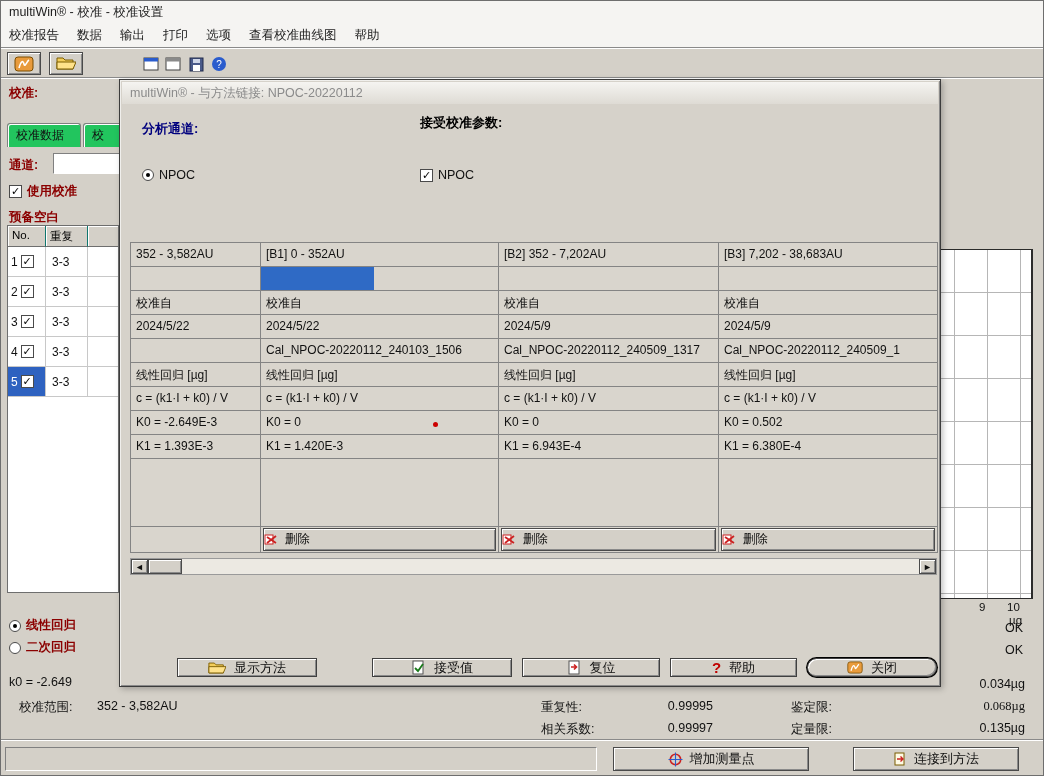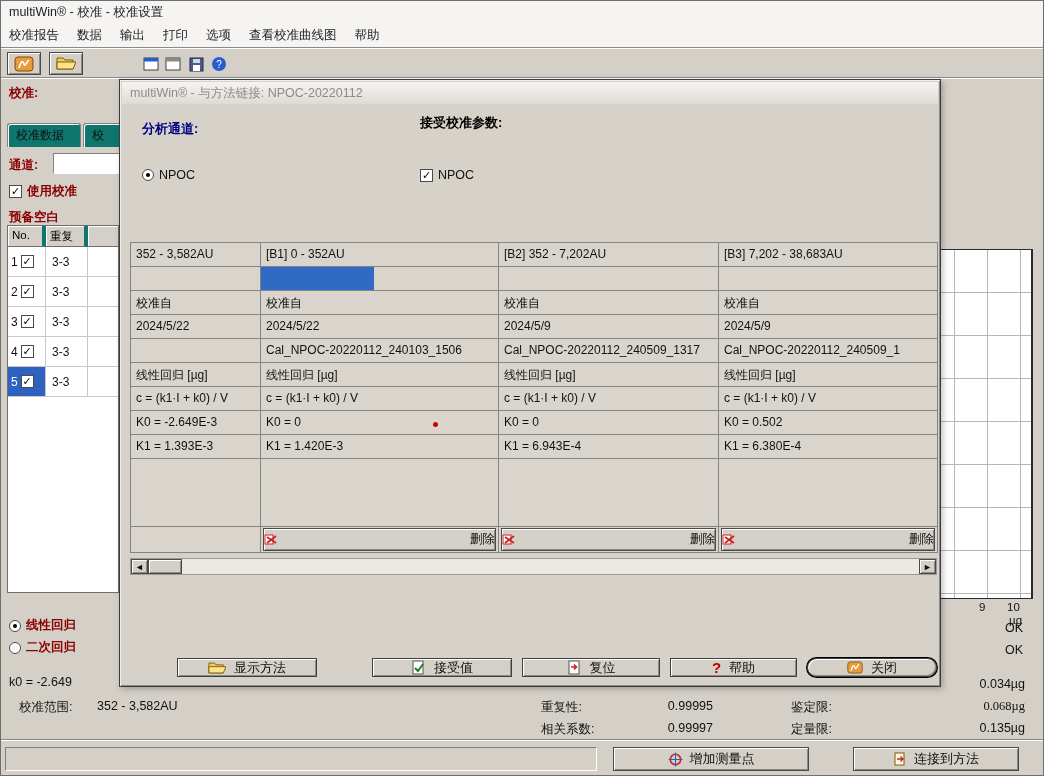--- a/index.html
+++ b/index.html
@@ -14,24 +14,24 @@
   .txt { font-size:12.5px; color:#111; white-space:nowrap; }
   #titlebar { left:0; top:0; width:1044px; height:22px; background:#f5f4f2; display:flex; align-items:center; padding-left:8px; font-size:12.5px; color:#1c1c1c; }
   #menubar { left:0; top:22px; width:1044px; height:24px; background:#f5f4f2; display:flex; align-items:center; gap:18px; padding-left:8px; font-size:12.5px; color:#1c1c1c; }
   .menu-item { white-space:nowrap; }
   .tb-btn { display:flex; align-items:center; justify-content:center; }
   .cb { width:13px; height:13px; background:#fff; border:1px solid #4a4a4a; display:inline-flex; align-items:center; justify-content:center; flex:none; }
   .cb.checked::after { content:"✓"; font-size:11px; font-weight:bold; color:#000; line-height:1; }
   .radio { width:12px; height:12px; border-radius:50%; background:#fff; border:1px solid #4a4a4a; position:relative; flex:none; }
   .radio.sel::after { content:""; position:absolute; left:3px; top:3px; width:4px; height:4px; border-radius:50%; background:#000; }
   .ctl { display:flex; align-items:center; gap:5px; }
-  .tab { height:24px; background:#0f766e; border:1px solid #808080; border-bottom:none; border-radius:3px 3px 0 0; box-shadow:inset 1px 1px 0 #fff; display:flex; align-items:center; padding-left:8px; font-size:12px; color:#111; }
+  .tab { height:24px; background:#22c55e; border:1px solid #808080; border-bottom:none; border-radius:3px 3px 0 0; box-shadow:inset 1px 1px 0 #fff; display:flex; align-items:center; padding-left:8px; font-size:12px; color:#111; }
   #ltable { left:6px; top:224px; width:112px; height:368px; background:#fff; border:1px solid #6e6e6e; overflow:hidden; }
   .lt-head { display:flex; height:21px; }
-  .lt-hcell { background:#d4d0c8; border-right:4px solid #0f766e; border-bottom:1px solid #6e6e6e; box-shadow:inset 1px 1px 0 #fff; font-size:11.5px; padding:3px 0 0 4px; }
+  .lt-hcell { background:#d4d0c8; border-right:1px solid #0f766e; border-bottom:1px solid #6e6e6e; box-shadow:inset 1px 1px 0 #fff; font-size:11.5px; padding:3px 0 0 4px; }
   .lt-row { display:flex; height:30px; border-bottom:1px solid #c8c8c8; font-size:12px; color:#111; }
   .lt-c1 { width:38px; display:flex; align-items:center; gap:3px; padding-left:3px; border-right:1px solid #c8c8c8; }
   .lt-c2 { width:42px; display:flex; align-items:center; padding-left:6px; border-right:1px solid #c8c8c8; }
   .lt-c3 { flex:1; }
   .lt-row.selrow .lt-c1 { background:#2e62c0; color:#fff; }
   #chart { left:920px; top:248px; width:112px; height:350px; background:#fff; border:1px solid #2b2b2b; border-right-width:2px;
     background-image:
       repeating-linear-gradient(to bottom, transparent 0 42px, #b6b6b6 42px 43px),
       repeating-linear-gradient(to right, transparent 0 32px, #b6b6b6 32px 33px); }
   #statusbar { left:0; top:740px; width:1044px; height:36px; background:#d4d0c8; }
@@ -39,21 +39,21 @@
   .sb-btnlike { display:flex; align-items:center; justify-content:center; gap:7px; font-size:13px; color:#111; }
   #dialog { left:118px; top:78px; width:822px; height:608px; background:#d6d2ca; border:1px solid #3c3c3c; box-shadow: inset 1px 1px 0 #f0efec, inset -1px -1px 0 #8a8a8a, 2px 2px 6px rgba(0,0,0,.25); z-index:10; }
   #dlg-title { left:2px; top:2px; width:816px; height:22px; background:linear-gradient(#f5f4f1,#dedbd4); color:#8b8b8b; font-size:12.5px; display:flex; align-items:center; padding-left:8px; }
   .blabel { color:#00007e; font-weight:bold; font-size:13px; white-space:nowrap; }
   .klabel { color:#000; font-weight:bold; font-size:13px; white-space:nowrap; }
   #dtable { left:10px; top:162px; display:grid; grid-template-columns:130px 238px 220px 219px; grid-template-rows:24px repeat(8,24px) 68px 26px; border:1px solid #848484; border-right:none; border-bottom:none; font-size:12px; color:#111; background:#d9d5cd; }
   .tc { border-right:1px solid #848484; border-bottom:1px solid #848484; padding:4px 4px 0 5px; white-space:nowrap; overflow:hidden; position:relative; }
   .tc.btncell { padding:1px 2px; }
   .selcell { position:absolute; left:0; top:0; width:113px; height:100%; background:#2f6ac5; }
   .reddot { position:absolute; left:172px; top:11px; width:5px; height:5px; border-radius:50%; background:#cc0000; }
-  .del-btn { width:100%; height:100%; display:flex; align-items:center; justify-content:space-between; background:#d4d0c8; border:1px solid #4a4a4a; box-shadow:inset 1px 1px 0 #fff, inset -1px -1px 0 #8a8a8a; font-size:12.5px; }
+  .del-btn { width:100%; height:100%; display:flex; align-items:center; justify-content:flex-start; gap:7px; background:#d4d0c8; border:1px solid #4a4a4a; box-shadow:inset 1px 1px 0 #fff, inset -1px -1px 0 #8a8a8a; font-size:12.5px; }
   #hscroll { left:10px; top:478px; width:807px; height:17px; background:#ece9e2; border:1px solid #9a9a9a; display:flex; align-items:stretch; }
   .sb-arrow { width:17px; background:#d4d0c8; border:1px solid #4a4a4a; box-shadow:inset 1px 1px 0 #fff, inset -1px -1px 0 #8a8a8a; font-size:9px; display:flex; align-items:center; justify-content:center; color:#111; }
   #sb-thumb { width:34px; background:#d4d0c8; border:1px solid #4a4a4a; box-shadow:inset 1px 1px 0 #fff, inset -1px -1px 0 #8a8a8a; }
   .dlg-btn { position:absolute; top:578px; height:19px; display:flex; align-items:center; justify-content:center; gap:8px; background:#d4d0c8; border:1px solid #404040; box-shadow:inset 1px 1px 0 #fff, inset -1px -1px 0 #8a8a8a; font-size:13px; color:#111; }
   .qmark { color:#c00000; font-weight:bold; font-size:15px; }
   .stat-label { position:absolute; font-size:12.5px; color:#111; white-space:nowrap; }
   .stat-val { position:absolute; font-size:12.5px; color:#111; text-align:right; white-space:nowrap; }
 </style>
 </head>
 <body>

